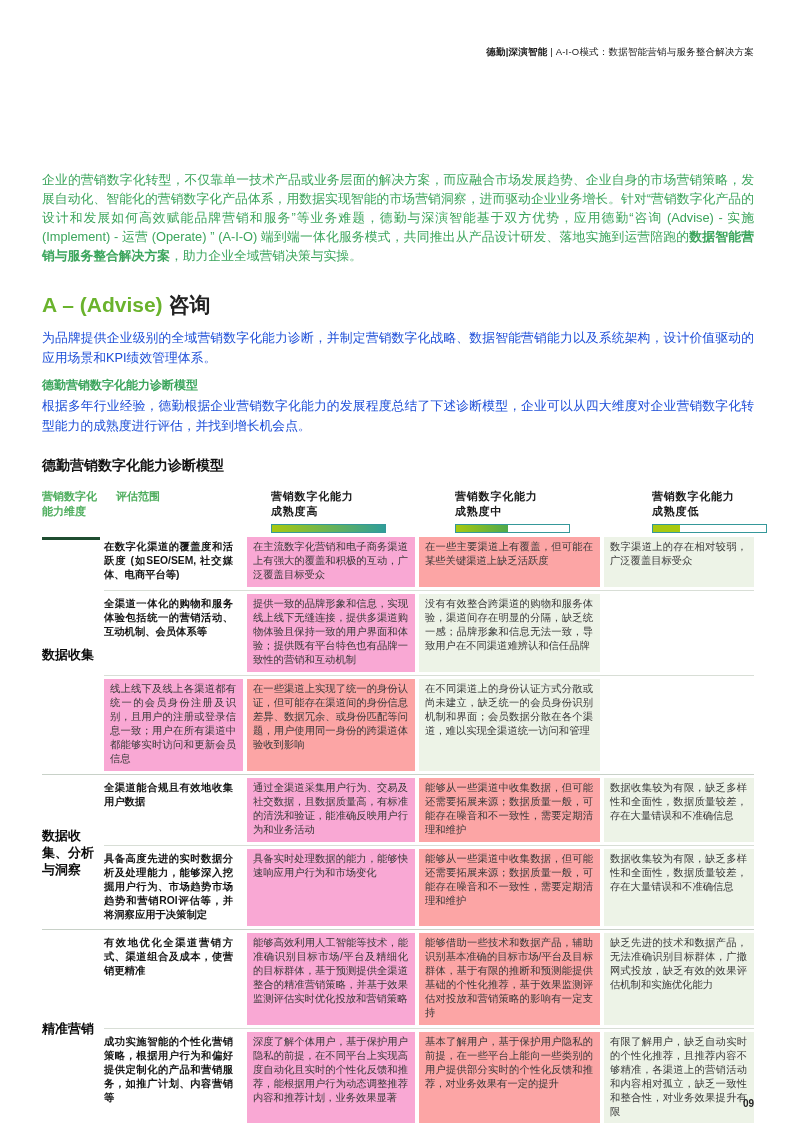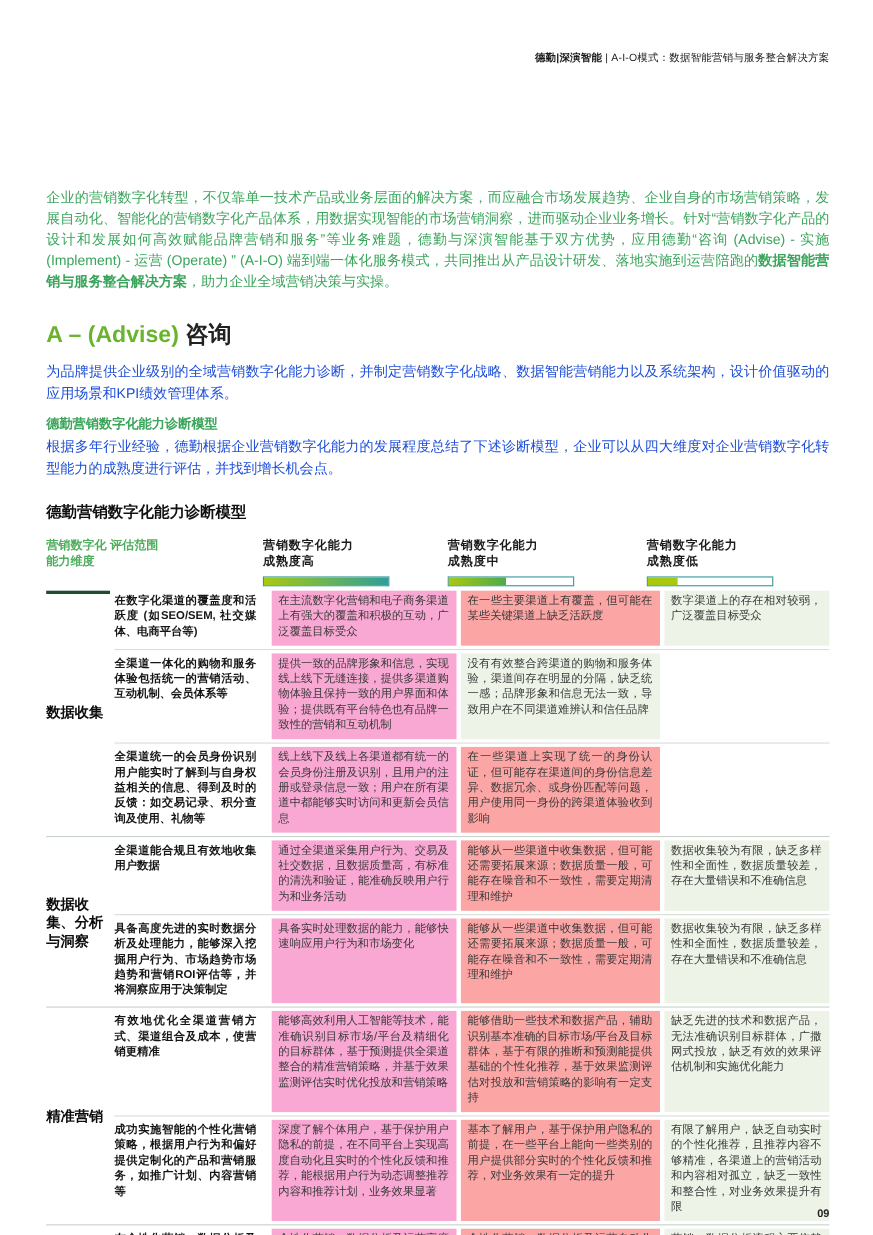--- a/index.html
+++ b/index.html
@@ -19,21 +19,21 @@
   .section-heading .green { color:#6AB32D; }
   .section-heading .dark { color:#222222; }
 
   .body-para { margin-top:11px; font-size:12.8px; line-height:20px; color:#1d4ed8; text-align:justify; }
   .body-para.second { margin-top:3px; }
   .subhead { margin-top:9px; font-size:12px; line-height:16px; font-weight:bold; color:#3BA55C; }
 
   .table-title { margin-top:19px; font-size:14px; line-height:20px; font-weight:bold; color:#111111; }
 
   .dtable { margin-top:14px; }
-  .trow { display:grid; grid-template-columns:58px 139px 168px 181px 150px; column-gap:0; }
+  .trow { display:grid; grid-template-columns:58px 139px 168px 181px 150px; column-gap:16px; }
   .green-hdr { font-size:11px; font-weight:bold; color:#4FAE5E; line-height:15px; }
   .mat-hdr { font-size:11px; font-weight:bold; color:#1b1b1b; line-height:15px; letter-spacing:.8px; }
   .bar { margin-top:5px; width:115px; height:9px; border:1px solid #35989A; background:#ffffff; }
   .bar-fill { height:100%; }
   .fill-high { background:linear-gradient(90deg,#A8C90F,#2F9E99); }
   .fill-mid  { background:linear-gradient(90deg,#A8C90F,#4FA94C); }
   .fill-low  { background:#A8C90F; }
 
   .tbody { position:relative; margin-top:4px; border-bottom:2px solid #56B04A; padding-bottom:5px; }
   .dim-topbar { position:absolute; top:0; left:0; width:58px; height:3px; background:#1F4D30; }
@@ -112,23 +112,23 @@
               <div class="cell c-high">在主流数字化营销和电子商务渠道上有强大的覆盖和积极的互动，广泛覆盖目标受众</div>
               <div class="cell c-mid">在一些主要渠道上有覆盖，但可能在某些关键渠道上缺乏活跃度</div>
               <div class="cell c-low">数字渠道上的存在相对较弱，广泛覆盖目标受众</div>
             </div>
             <div class="subrow">
               <div class="scope">全渠道一体化的购物和服务体验包括统一的营销活动、互动机制、会员体系等</div>
               <div class="cell c-high">提供一致的品牌形象和信息，实现线上线下无缝连接，提供多渠道购物体验且保持一致的用户界面和体验；提供既有平台特色也有品牌一致性的营销和互动机制</div>
               <div class="cell c-low">没有有效整合跨渠道的购物和服务体验，渠道间存在明显的分隔，缺乏统一感；品牌形象和信息无法一致，导致用户在不同渠道难辨认和信任品牌</div>
             </div>
             <div class="subrow">
-              <div class="scope">全渠道统一的会员身份识别 用户能实时了解到与自身权益相关的信息、得到及时的反馈：如交易记录、积分查询及使用、礼物等</div>
               <div class="cell c-high">线上线下及线上各渠道都有统一的会员身份注册及识别，且用户的注册或登录信息一致；用户在所有渠道中都能够实时访问和更新会员信息</div>
               <div class="cell c-mid">在一些渠道上实现了统一的身份认证，但可能存在渠道间的身份信息差异、数据冗余、或身份匹配等问题，用户使用同一身份的跨渠道体验收到影响</div>
+              <div class="cell c-low">在不同渠道上的身份认证方式分散或尚未建立，缺乏统一的会员身份识别机制和界面；会员数据分散在各个渠道，难以实现全渠道统一访问和管理</div>
             </div>
           </div>
         </div>
 
         <div class="drow">
           <div class="dim-cell">数据收集、分析与洞察</div>
           <div class="subrows">
             <div class="subrow">
               <div class="scope">全渠道能合规且有效地收集用户数据</div>
               <div class="cell c-high">通过全渠道采集用户行为、交易及社交数据，且数据质量高，有标准的清洗和验证，能准确反映用户行为和业务活动</div>

